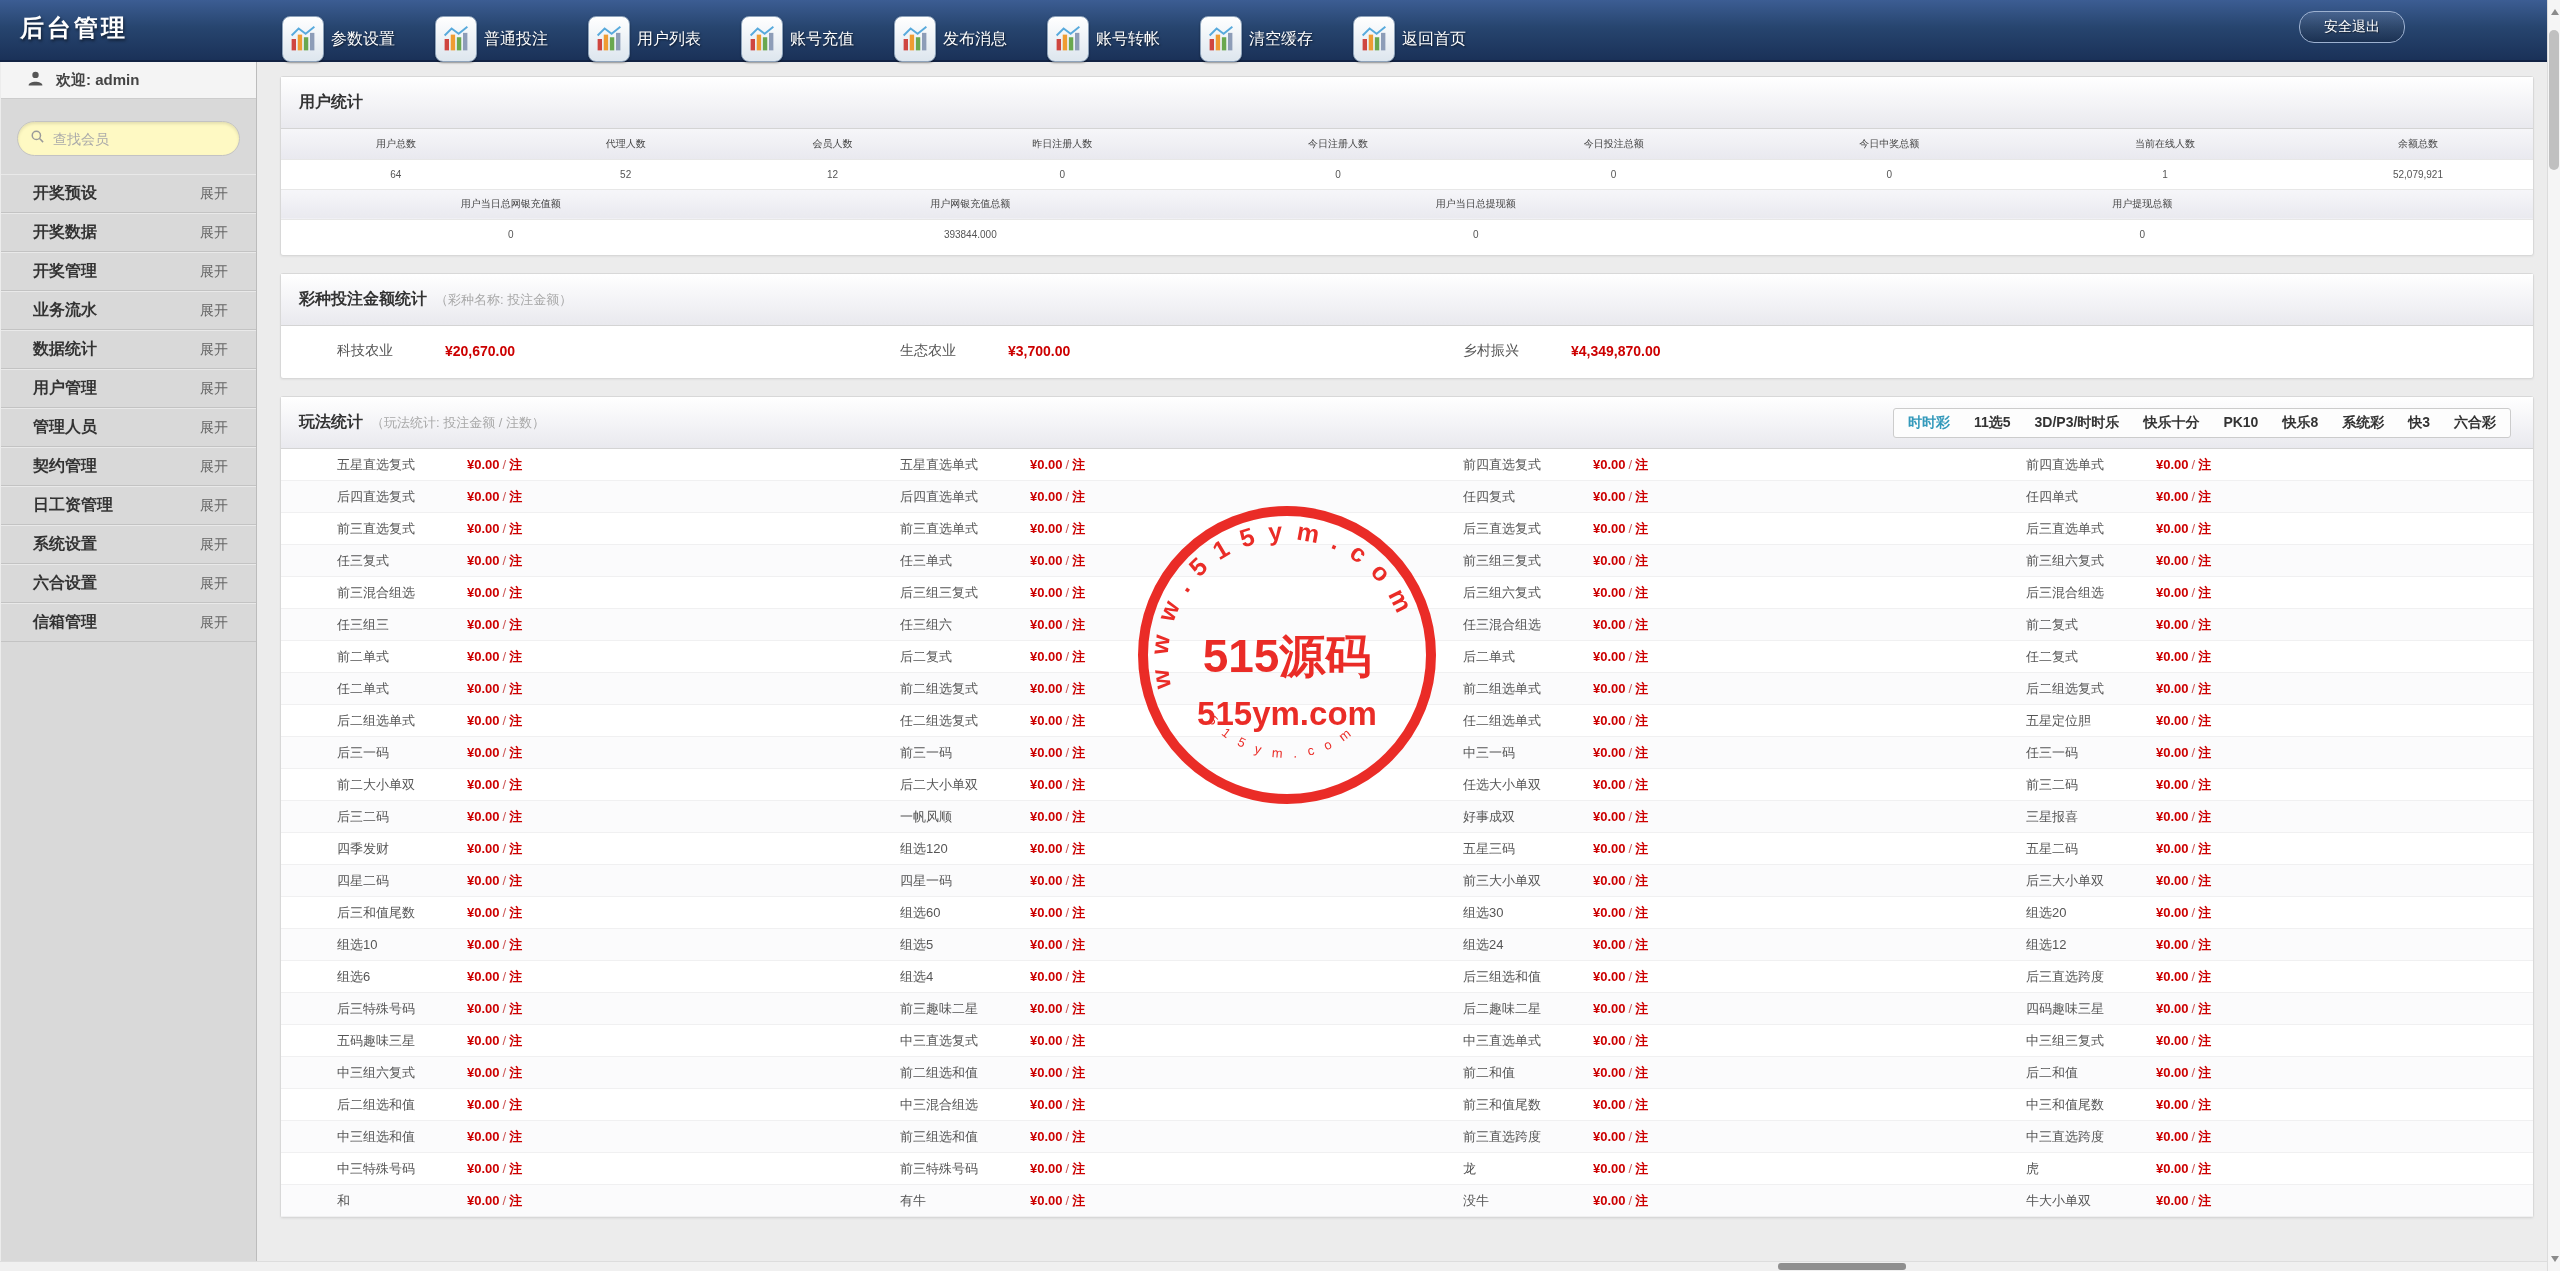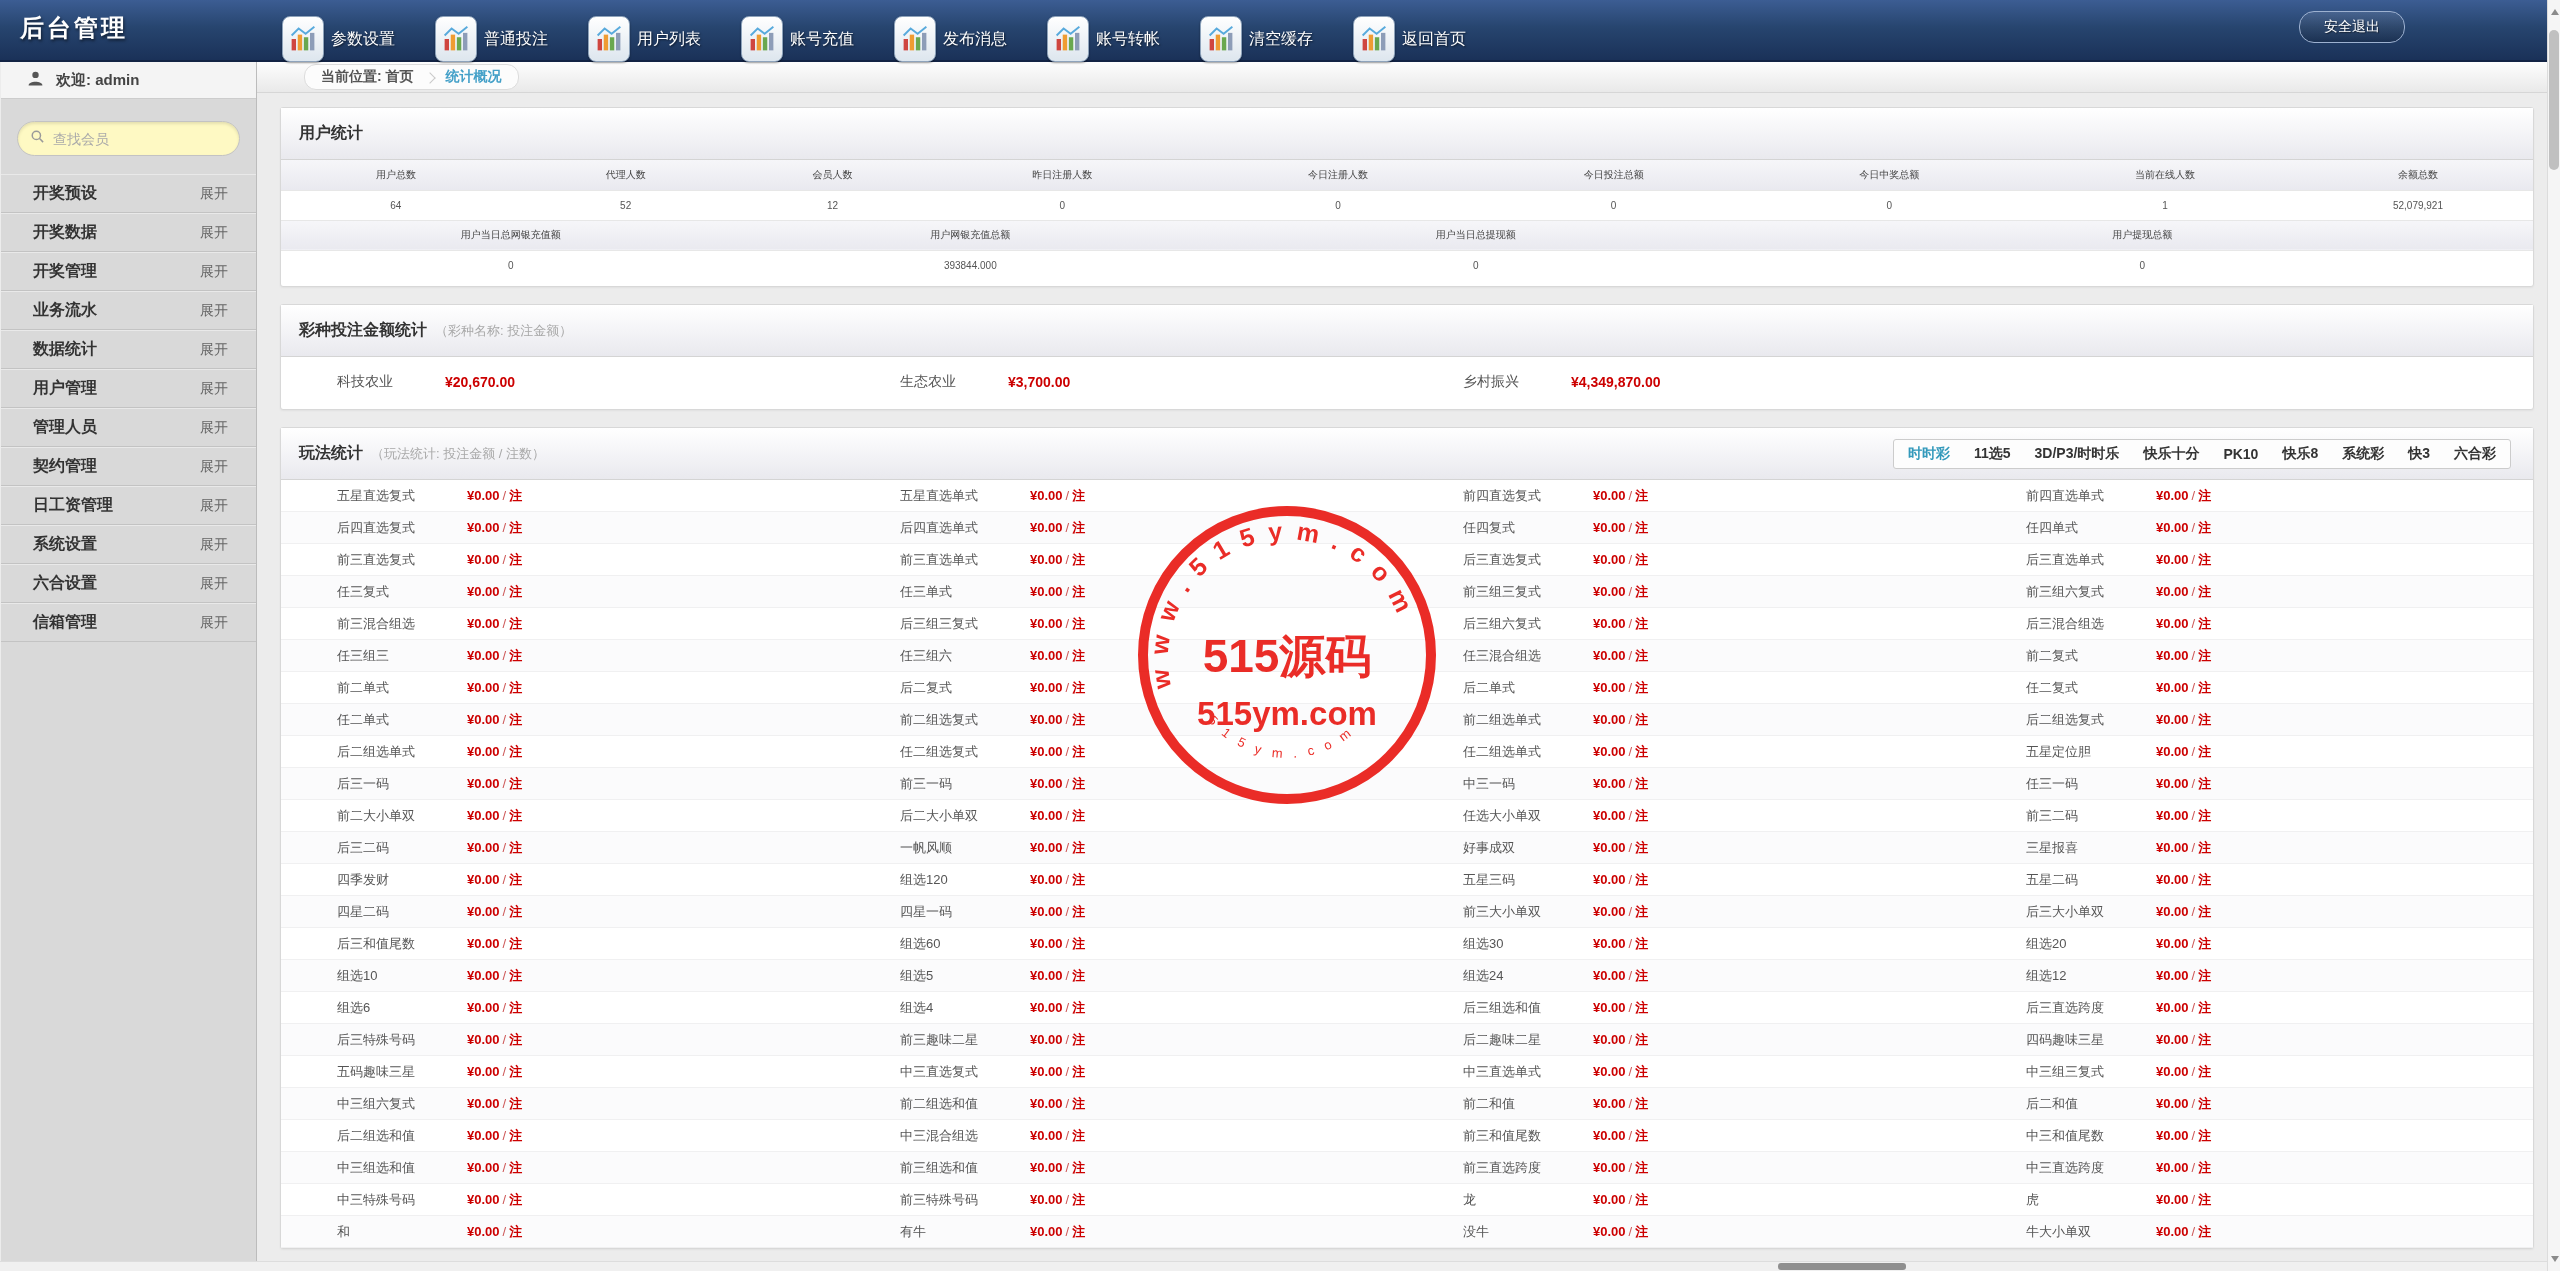--- a/index.html
+++ b/index.html
@@ -62,21 +62,21 @@
     border-bottom:1px solid #e7e7e7; }
   table.stats tr.hdr td { background:linear-gradient(180deg,#f6f6f9,#e9e9ef); color:#444; }
   table.stats tr:last-child td { border-bottom:none; }
   .stats-pad { height:6px; }
 
   .lottery-row { display:grid; grid-template-columns:repeat(4,1fr); padding:16px 0 18px 0; }
   .litem { display:flex; align-items:center; padding-left:56px; font-size:14px; }
   .litem .lname { color:#555; width:108px; }
   .litem .lval { color:#cc0000; font-weight:bold; }
 
-  .tabs { margin-left:auto; margin-right:4px; display:flex; align-items:center; gap:24px;
+  .tabs { margin-left:auto; margin-right:4px; display:flex; align-items:flex-start; gap:24px;
     background:#fdfdfd; border:1px solid #cccccc; border-radius:3px; padding:5px 14px;
     font-size:14px; font-weight:bold; color:#333; }
   .tab { cursor:pointer; white-space:nowrap; }
   .tab.active { color:#3399bb; }
 
   .play-row { display:grid; grid-template-columns:repeat(4,1fr); }
   .play-row:nth-child(even) { background:#fbfbfc; }
   .play-cell { height:32px; display:flex; align-items:center; font-size:13px;
     border-bottom:1px solid #f0f0f1; }
   .play-name { width:186px; padding-left:56px; color:#555; white-space:nowrap; }
@@ -276,27 +276,20 @@
         <span class="expand">展开</span>
       </div>
       <div class="side-item">
         <span class="lbl">信箱管理</span>
         <span class="expand">展开</span>
       </div>
     </div>
 </div>
 
 <div class="main">
-  <div class="crumb-bar">
-    <div class="crumb-pill">
-      <span>当前位置: 首页</span>
-      <span class="chev"></span>
-      <span class="crumb-current">统计概况</span>
-    </div>
-  </div>
 
   <div class="content">
 
     <div class="panel">
       <div class="panel-head">
         <span class="panel-title">用户统计</span>
       </div>
       <table class="stats">
         <tbody id="user-stats-body">
             <tr class="hdr">

